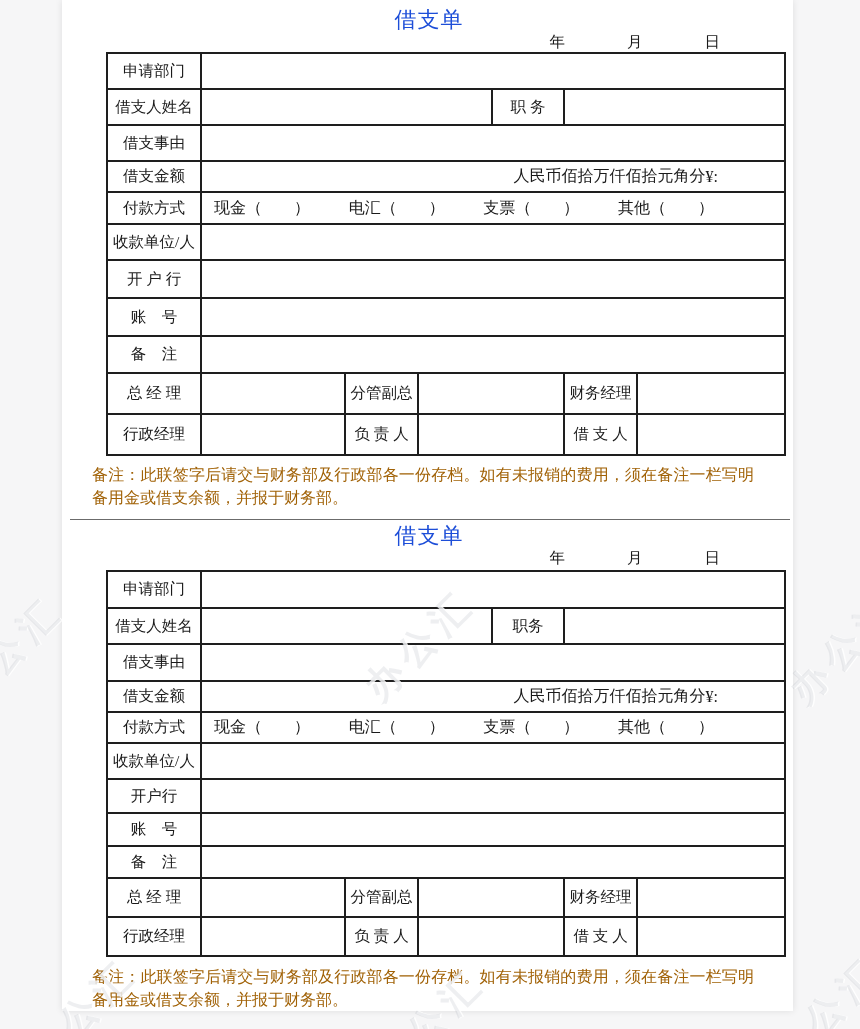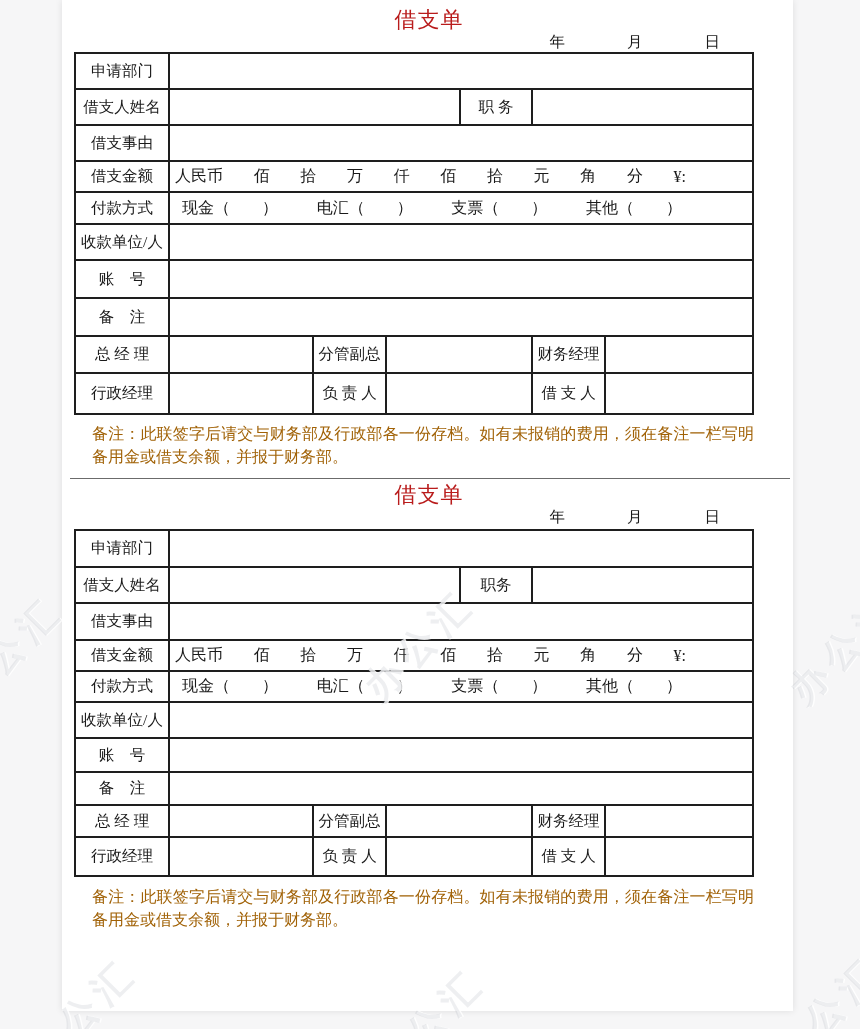--- a/index.html
+++ b/index.html
@@ -9,37 +9,37 @@
     font-family:"Liberation Serif","DejaVu Serif",serif;
     color:#1a1a1a;
   }
   .page{
     position:absolute;left:62px;top:0;width:731px;height:1011px;
     background:#ffffff;
     box-shadow:0 0 7px rgba(0,0,0,0.10);
   }
   .form-title{
     margin:6px 0 0 28px;width:678px;height:28px;line-height:28px;
-    text-align:center;font-size:22px;letter-spacing:1px;color:#b91c1c;
+    text-align:center;font-size:22px;letter-spacing:1px;color:#1d4ed8;
   }
   .form-title.second{margin-top:2px;}
   .date-row{
     margin-left:28px;width:678px;height:16px;line-height:16px;
     display:flex;justify-content:flex-end;gap:62px;
     padding-right:48px;box-sizing:border-box;font-size:15.5px;
   }
   table.form-table{
     border-collapse:collapse;table-layout:fixed;
-    width:678px;margin-left:12px;
+    width:678px;margin-left:44px;
   }
   table.ft-a{margin-top:2px;}
   table.ft-b{margin-top:4px;}
   td{border:2px solid #1e1e1e;font-size:16px;overflow:hidden;padding:0;}
   td.lab{text-align:center;font-size:15.5px;padding:0 1px;}
-  .units{display:flex;justify-content:space-between;align-items:center;
+  .units{display:flex;justify-content:flex-end;align-items:center;
          padding:0 66px 0 5px;}
   .opts{display:flex;justify-content:space-between;align-items:flex-end;
         padding:0 70px 0 12px;}
   
   .ft-a tr:nth-child(1){height:36px}.ft-a tr:nth-child(2){height:36px}
   .ft-a tr:nth-child(3){height:36px}.ft-a tr:nth-child(4){height:31px}
   .ft-a tr:nth-child(5){height:32px}.ft-a tr:nth-child(6){height:36px}
   .ft-a tr:nth-child(7){height:38px}.ft-a tr:nth-child(8){height:38px}
   .ft-a tr:nth-child(9){height:37px}.ft-a tr:nth-child(10){height:41px}
   .ft-a tr:nth-child(11){height:41px}
@@ -131,20 +131,24 @@
             <span>支票（　　）</span>
             <span>其他（　　）</span>
           </div>
         </td>
       </tr>
       <tr>
         <td class="lab">收款单位/人</td>
         <td class="val" colspan="6"></td>
       </tr>
       <tr>
+        <td class="lab">开 户 行</td>
+        <td class="val" colspan="6"></td>
+      </tr>
+      <tr>
         <td class="lab">账　号</td>
         <td class="val" colspan="6"></td>
       </tr>
       <tr>
         <td class="lab">备　注</td>
         <td class="val" colspan="6"></td>
       </tr>
       <tr>
         <td class="lab">总 经 理</td>
         <td class="val"></td>
@@ -227,20 +231,24 @@
             <span>支票（　　）</span>
             <span>其他（　　）</span>
           </div>
         </td>
       </tr>
       <tr>
         <td class="lab">收款单位/人</td>
         <td class="val" colspan="6"></td>
       </tr>
       <tr>
+        <td class="lab">开户行</td>
+        <td class="val" colspan="6"></td>
+      </tr>
+      <tr>
         <td class="lab">账　号</td>
         <td class="val" colspan="6"></td>
       </tr>
       <tr>
         <td class="lab">备　注</td>
         <td class="val" colspan="6"></td>
       </tr>
       <tr>
         <td class="lab">总 经 理</td>
         <td class="val"></td>

